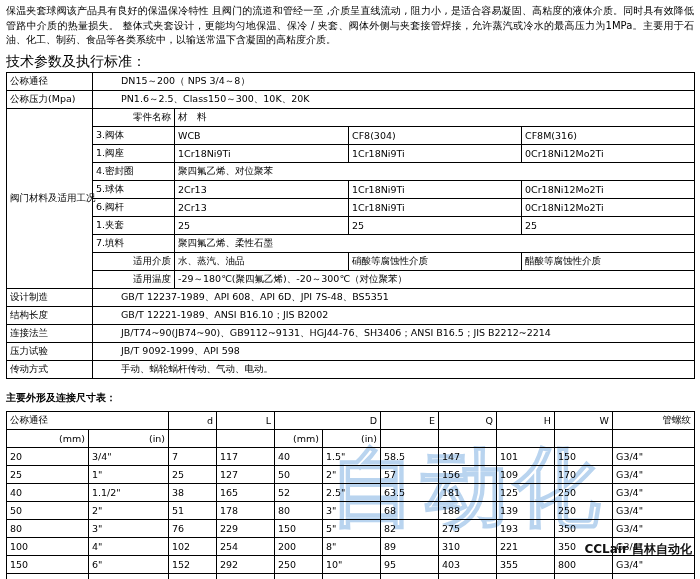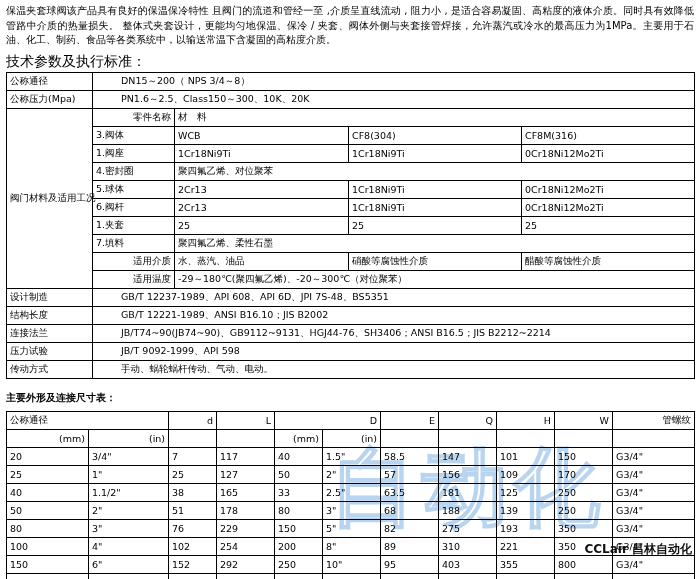--- a/index.html
+++ b/index.html
@@ -289,21 +289,21 @@
           <td>156</td>
           <td>109</td>
           <td>170</td>
           <td>G3/4"</td>
         </tr>
         <tr>
           <td>40</td>
           <td>1.1/2"</td>
           <td>38</td>
           <td>165</td>
-          <td>33</td>
+          <td>52</td>
           <td>2.5"</td>
           <td>63.5</td>
           <td>181</td>
           <td>125</td>
           <td>250</td>
           <td>G3/4"</td>
         </tr>
         <tr>
           <td>50</td>
           <td>2"</td>

